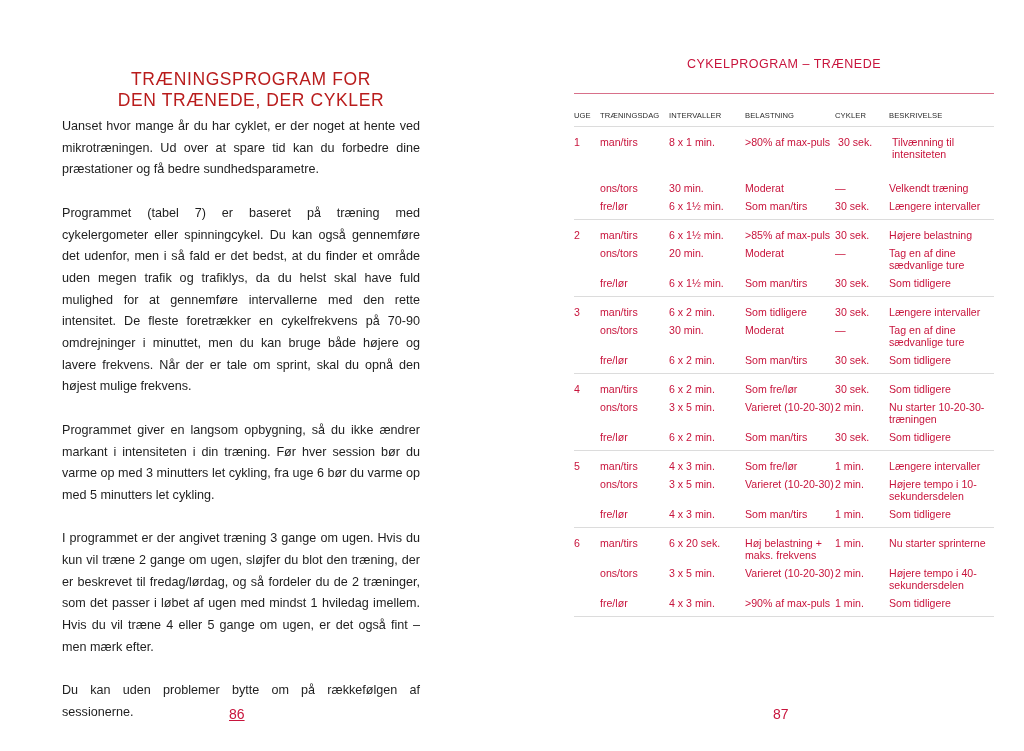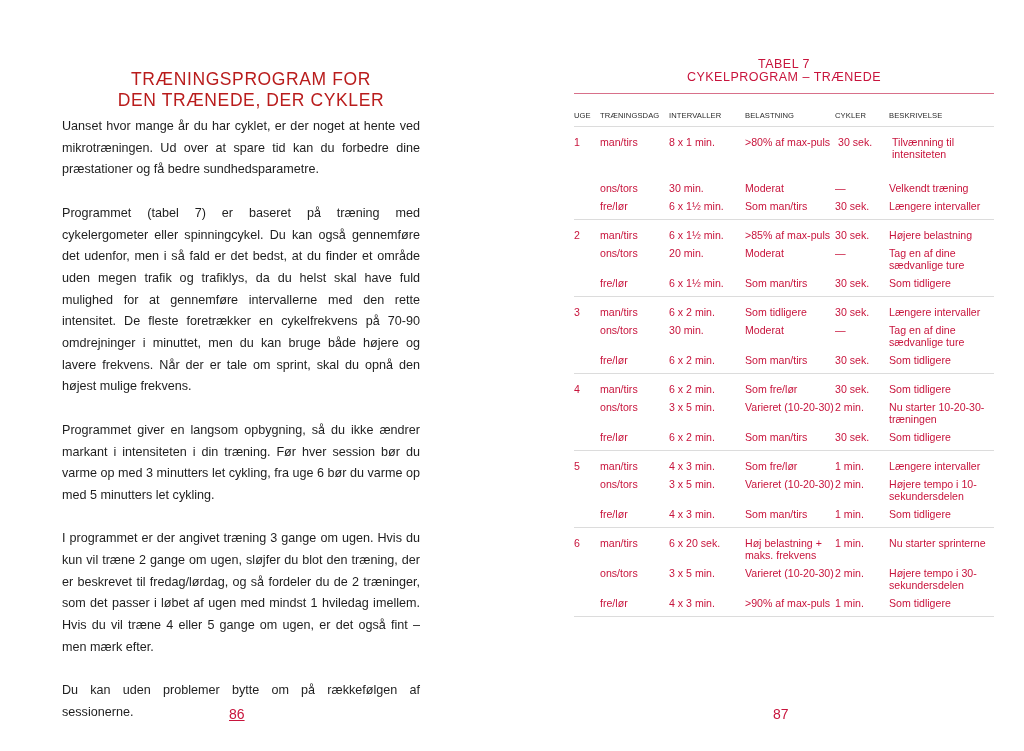--- a/index.html
+++ b/index.html
@@ -78,21 +78,20 @@
     <p>Programmet (tabel 7) er baseret på træning med cykelergometer eller spinningcykel. Du kan også gennemføre det udenfor, men i så fald er det bedst, at du finder et område uden megen trafik og trafiklys, da du helst skal have fuld mulighed for at gennemføre intervallerne med den rette intensitet. De fleste foretrækker en cykelfrekvens på 70-90 omdrejninger i minuttet, men du kan bruge både højere og lavere frekvens. Når der er tale om sprint, skal du opnå den højest mulige frekvens.</p>
     <p>Programmet giver en langsom opbygning, så du ikke ændrer markant i intensiteten i din træning. Før hver session bør du varme op med 3 minutters let cykling, fra uge 6 bør du varme op med 5 minutters let cykling.</p>
     <p>I programmet er der angivet træning 3 gange om ugen. Hvis du kun vil træne 2 gange om ugen, sløjfer du blot den træning, der er beskrevet til fredag/lørdag, og så fordeler du de 2 træninger, som det passer i løbet af ugen med mindst 1 hviledag imellem. Hvis du vil træne 4 eller 5 gange om ugen, er det også fint – men mærk efter.</p>
     <p>Du kan uden problemer bytte om på rækkefølgen af sessionerne.</p>
   </div>
   <div class="page-num page-num-left">86</div>
 </div>
 
 <div class="page page-right">
   <div class="table-title">
-    <div>TABEL 7</div>
     <div>CYKELPROGRAM – TRÆNEDE</div>
   </div>
   <div class="table-topline"></div>
 
   <div class="tbl">
     <div class="hdr">
       <div class="cell-uge">UGE</div>
       <div class="cell-dag">TRÆNINGSDAG</div>
       <div class="cell-int">INTERVALLER</div>
       <div class="cell-bel">BELASTNING</div>
@@ -244,21 +243,21 @@
             <div class="cell-bel">Høj belastning + maks. frekvens</div>
             <div class="cell-pau">1 min.</div>
             <div class="cell-bes">Nu starter sprinterne</div>
           </div>
           <div class="row">
             <div class="cell-uge"></div>
             <div class="cell-dag">ons/tors</div>
             <div class="cell-int">3 x 5 min.</div>
             <div class="cell-bel">Varieret (10-20-30)</div>
             <div class="cell-pau">2 min.</div>
-            <div class="cell-bes">Højere tempo i 30-sekundersdelen</div>
+            <div class="cell-bes">Højere tempo i 40-sekundersdelen</div>
           </div>
           <div class="row">
             <div class="cell-uge"></div>
             <div class="cell-dag">fre/lør</div>
             <div class="cell-int">4 x 3 min.</div>
             <div class="cell-bel">&gt;90% af max-puls</div>
             <div class="cell-pau">1 min.</div>
             <div class="cell-bes">Som tidligere</div>
           </div>
         </div>

